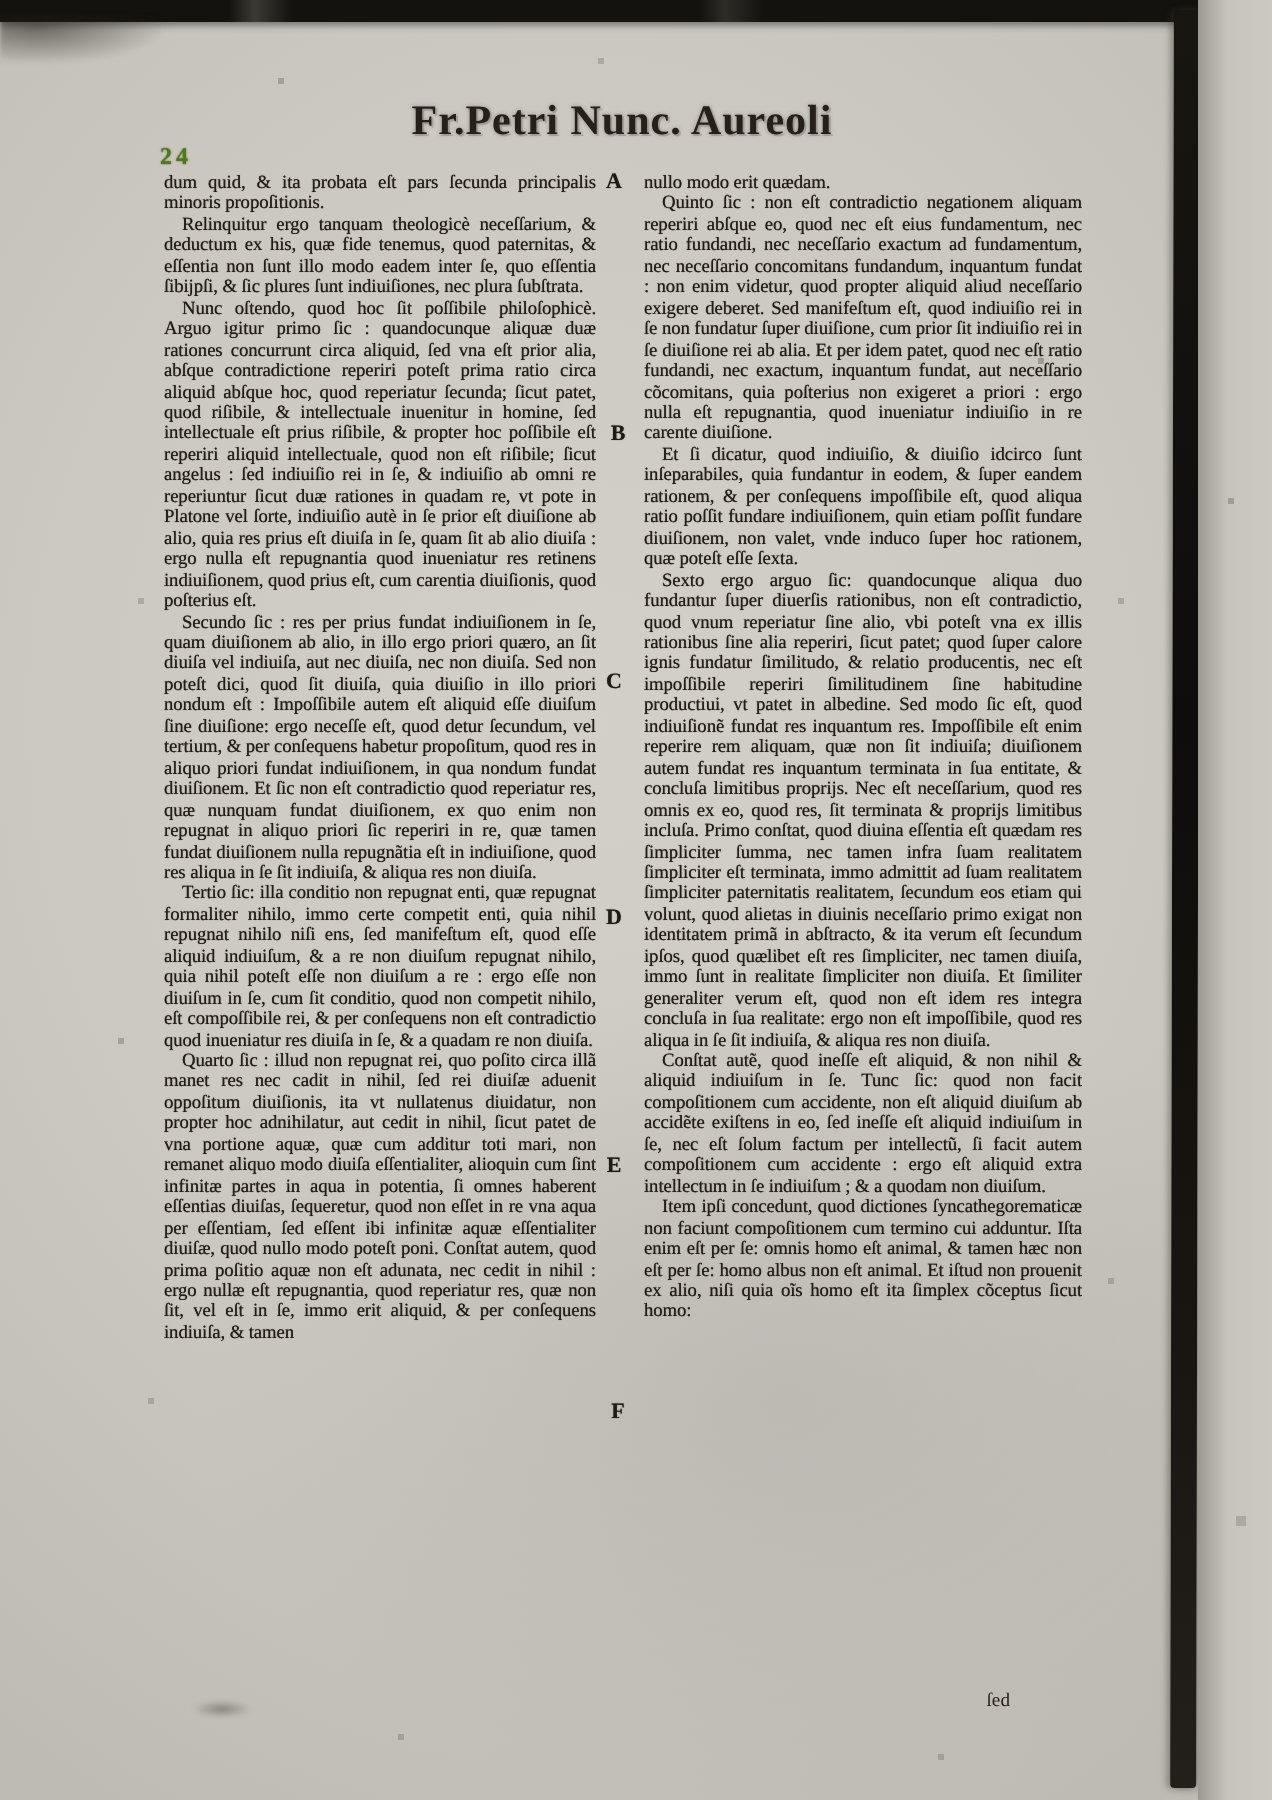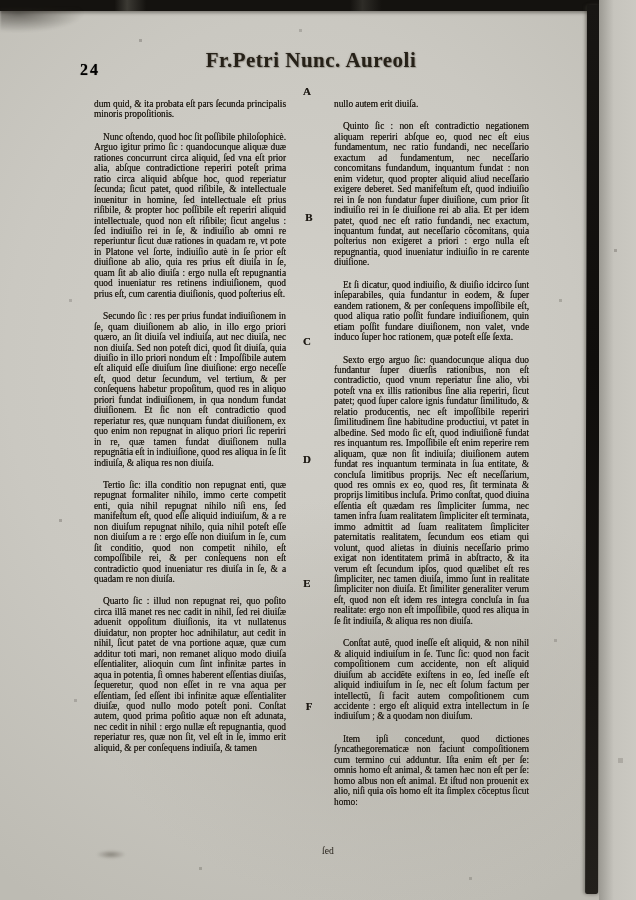--- a/index.html
+++ b/index.html
@@ -39,44 +39,44 @@
       555px 640px 0 1px rgba(50,45,38,.2),75px 700px 0 1px rgba(50,45,38,.2),
       200px 868px 0 1px rgba(50,45,38,.22),470px 878px 0 1px rgba(50,45,38,.2),
       615px 250px 0 1px rgba(50,45,38,.25),620px 760px 0 2px rgba(50,45,38,.18);}
   .bottom-smudge{
     position:absolute;left:96px;top:850px;width:30px;height:9px;
     background:radial-gradient(ellipse, rgba(70,64,55,.45), rgba(0,0,0,0) 70%);
     filter:blur(1px);
   }
   
   .page-number{
-    position:absolute;left:80px;top:61px;
-    font-size:16px;font-weight:bold;letter-spacing:2px;color:#000000;
+    position:absolute;left:80px;top:71px;
+    font-size:12px;font-weight:bold;letter-spacing:2px;color:#4d7c0f;
     text-shadow:0 0 1px rgba(30,25,20,.6);
   }
   .header-title{
     position:absolute;left:82px;top:48px;width:458px;text-align:center;
     font-size:21px;font-weight:600;color:#262118;letter-spacing:.5px;
     text-shadow:0 0 2px rgba(80,74,64,.45), 1px 1px 0 rgba(90,84,72,.25);
   }
   
   .col{
     position:absolute;top:87px;height:762px;overflow:hidden;
     font-size:9.4px;line-height:10.45px;text-align:justify;
     color:#221d16;
     text-shadow:0 0 .4px rgba(34,29,22,.85);
     letter-spacing:-0.05px;
   }
   .col-left{left:82px;width:216px;}
   .col-right{left:322px;width:219px;}
-  .col p{margin:12px;text-indent:9px;}
+  .col p{margin:0;text-indent:9px;}
   .col p.cont{text-indent:0;}
   .catchword{
     position:absolute;left:322px;top:845px;width:219px;
-    padding-right:36px;box-sizing:border-box;
+    text-align:right;padding-right:36px;box-sizing:border-box;
     font-size:9.6px;color:#221d16;
   }
   
   .margin-letter{
     position:absolute;left:300px;width:14px;text-align:center;
     font-size:11px;font-weight:bold;color:#1e1a14;
     text-shadow:0 0 .5px rgba(30,25,20,.7);
   }
   .ml-a{top:85px;}
   .ml-b{top:211px;left:302px;}
@@ -100,28 +100,29 @@
 
 <span class="margin-letter ml-a">A</span>
 <span class="margin-letter ml-b">B</span>
 <span class="margin-letter ml-c">C</span>
 <span class="margin-letter ml-d">D</span>
 <span class="margin-letter ml-e">E</span>
 <span class="margin-letter ml-f">F</span>
 
 <div class="col col-left">
   <p class="cont">dum quid, &amp; ita probata eſt pars ſecunda principalis minoris propoſitionis.</p>
+  <p>Relinquitur ergo tanquam theologicè neceſſarium, &amp; deductum ex his, quæ fide tenemus, quod paternitas, &amp; eſſentia non ſunt illo modo eadem inter ſe, quo eſſentia ſibijpſi, &amp; ſic plures ſunt indiuiſiones, nec plura ſubſtrata.</p>
   <p>Nunc oſtendo, quod hoc ſit poſſibile philoſophicè. Arguo igitur primo ſic : quandocunque aliquæ duæ rationes concurrunt circa aliquid, ſed vna eſt prior alia, abſque contradictione reperiri poteſt prima ratio circa aliquid abſque hoc, quod reperiatur ſecunda; ſicut patet, quod riſibile, &amp; intellectuale inuenitur in homine, ſed intellectuale eſt prius riſibile, &amp; propter hoc poſſibile eſt reperiri aliquid intellectuale, quod non eſt riſibile; ſicut angelus : ſed indiuiſio rei in ſe, &amp; indiuiſio ab omni re reperiuntur ſicut duæ rationes in quadam re, vt pote in Platone vel ſorte, indiuiſio autè in ſe prior eſt diuiſione ab alio, quia res prius eſt diuiſa in ſe, quam ſit ab alio diuiſa : ergo nulla eſt repugnantia quod inueniatur res retinens indiuiſionem, quod prius eſt, cum carentia diuiſionis, quod poſterius eſt.</p>
   <p>Secundo ſic : res per prius fundat indiuiſionem in ſe, quam diuiſionem ab alio, in illo ergo priori quæro, an ſit diuiſa vel indiuiſa, aut nec diuiſa, nec non diuiſa. Sed non poteſt dici, quod ſit diuiſa, quia diuiſio in illo priori nondum eſt : Impoſſibile autem eſt aliquid eſſe diuiſum ſine diuiſione: ergo neceſſe eſt, quod detur ſecundum, vel tertium, &amp; per conſequens habetur propoſitum, quod res in aliquo priori fundat indiuiſionem, in qua nondum fundat diuiſionem. Et ſic non eſt contradictio quod reperiatur res, quæ nunquam fundat diuiſionem, ex quo enim non repugnat in aliquo priori ſic reperiri in re, quæ tamen fundat diuiſionem nulla repugnãtia eſt in indiuiſione, quod res aliqua in ſe ſit indiuiſa, &amp; aliqua res non diuiſa.</p>
   <p>Tertio ſic: illa conditio non repugnat enti, quæ repugnat formaliter nihilo, immo certe competit enti, quia nihil repugnat nihilo niſi ens, ſed manifeſtum eſt, quod eſſe aliquid indiuiſum, &amp; a re non diuiſum repugnat nihilo, quia nihil poteſt eſſe non diuiſum a re : ergo eſſe non diuiſum in ſe, cum ſit conditio, quod non competit nihilo, eſt compoſſibile rei, &amp; per conſequens non eſt contradictio quod inueniatur res diuiſa in ſe, &amp; a quadam re non diuiſa.</p>
   <p>Quarto ſic : illud non repugnat rei, quo poſito circa illã manet res nec cadit in nihil, ſed rei diuiſæ aduenit oppoſitum diuiſionis, ita vt nullatenus diuidatur, non propter hoc adnihilatur, aut cedit in nihil, ſicut patet de vna portione aquæ, quæ cum additur toti mari, non remanet aliquo modo diuiſa eſſentialiter, alioquin cum ſint infinitæ partes in aqua in potentia, ſi omnes haberent eſſentias diuiſas, ſequeretur, quod non eſſet in re vna aqua per eſſentiam, ſed eſſent ibi infinitæ aquæ eſſentialiter diuiſæ, quod nullo modo poteſt poni. Conſtat autem, quod prima poſitio aquæ non eſt adunata, nec cedit in nihil : ergo nullæ eſt repugnantia, quod reperiatur res, quæ non ſit, vel eſt in ſe, immo erit aliquid, &amp; per conſequens indiuiſa, &amp; tamen</p>
 </div>
 
 <div class="col col-right">
-  <p class="cont">nullo autem erit diuiſa.</p>
+  <p class="cont">nullo modo erit quædam.</p>
   <p>Quinto ſic : non eſt contradictio negationem aliquam reperiri abſque eo, quod nec eſt eius fundamentum, nec ratio fundandi, nec neceſſario exactum ad fundamentum, nec neceſſario concomitans fundandum, inquantum fundat : non enim videtur, quod propter aliquid aliud neceſſario exigere deberet. Sed manifeſtum eſt, quod indiuiſio rei in ſe non fundatur ſuper diuiſione, cum prior ſit indiuiſio rei in ſe diuiſione rei ab alia. Et per idem patet, quod nec eſt ratio fundandi, nec exactum, inquantum fundat, aut neceſſario cõcomitans, quia poſterius non exigeret a priori : ergo nulla eſt repugnantia, quod inueniatur indiuiſio in re carente diuiſione.</p>
   <p>Et ſi dicatur, quod indiuiſio, &amp; diuiſio idcirco ſunt inſeparabiles, quia fundantur in eodem, &amp; ſuper eandem rationem, &amp; per conſequens impoſſibile eſt, quod aliqua ratio poſſit fundare indiuiſionem, quin etiam poſſit fundare diuiſionem, non valet, vnde induco ſuper hoc rationem, quæ poteſt eſſe ſexta.</p>
   <p>Sexto ergo arguo ſic: quandocunque aliqua duo fundantur ſuper diuerſis rationibus, non eſt contradictio, quod vnum reperiatur ſine alio, vbi poteſt vna ex illis rationibus ſine alia reperiri, ſicut patet; quod ſuper calore ignis fundatur ſimilitudo, &amp; relatio producentis, nec eſt impoſſibile reperiri ſimilitudinem ſine habitudine productiui, vt patet in albedine. Sed modo ſic eſt, quod indiuiſionẽ fundat res inquantum res. Impoſſibile eſt enim reperire rem aliquam, quæ non ſit indiuiſa; diuiſionem autem fundat res inquantum terminata in ſua entitate, &amp; concluſa limitibus proprijs. Nec eſt neceſſarium, quod res omnis ex eo, quod res, ſit terminata &amp; proprijs limitibus incluſa. Primo conſtat, quod diuina eſſentia eſt quædam res ſimpliciter ſumma, nec tamen infra ſuam realitatem ſimpliciter eſt terminata, immo admittit ad ſuam realitatem ſimpliciter paternitatis realitatem, ſecundum eos etiam qui volunt, quod alietas in diuinis neceſſario primo exigat non identitatem primã in abſtracto, &amp; ita verum eſt ſecundum ipſos, quod quælibet eſt res ſimpliciter, nec tamen diuiſa, immo ſunt in realitate ſimpliciter non diuiſa. Et ſimiliter generaliter verum eſt, quod non eſt idem res integra concluſa in ſua realitate: ergo non eſt impoſſibile, quod res aliqua in ſe ſit indiuiſa, &amp; aliqua res non diuiſa.</p>
   <p>Conſtat autẽ, quod ineſſe eſt aliquid, &amp; non nihil &amp; aliquid indiuiſum in ſe. Tunc ſic: quod non facit compoſitionem cum accidente, non eſt aliquid diuiſum ab accidẽte exiſtens in eo, ſed ineſſe eſt aliquid indiuiſum in ſe, nec eſt ſolum factum per intellectũ, ſi facit autem compoſitionem cum accidente : ergo eſt aliquid extra intellectum in ſe indiuiſum ; &amp; a quodam non diuiſum.</p>
   <p>Item ipſi concedunt, quod dictiones ſyncathegorematicæ non faciunt compoſitionem cum termino cui adduntur. Iſta enim eſt per ſe: omnis homo eſt animal, &amp; tamen hæc non eſt per ſe: homo albus non eſt animal. Et iſtud non prouenit ex alio, niſi quia oĩs homo eſt ita ſimplex cõceptus ſicut homo:</p>
 </div>
 
 <div class="catchword">ſed</div>
 
 </body></html>

